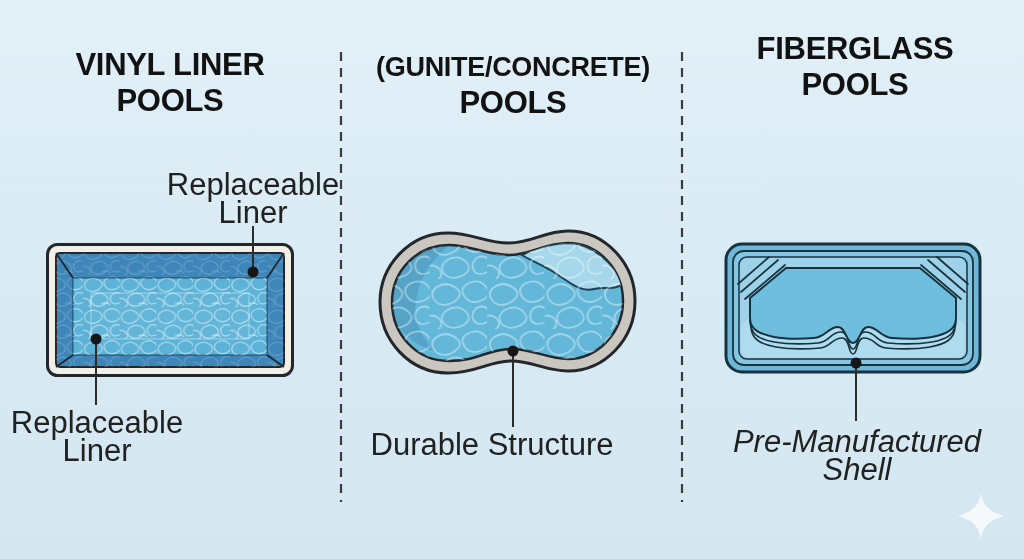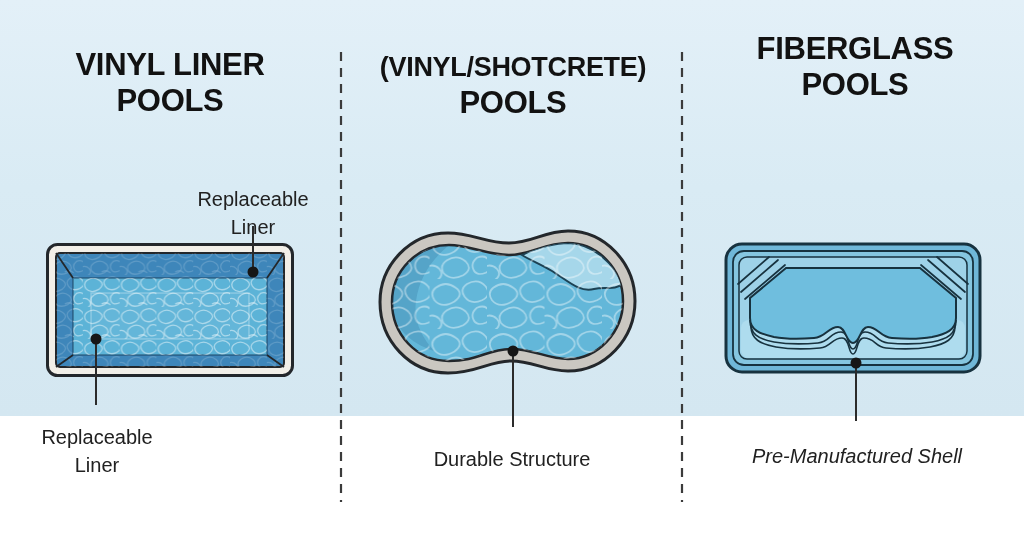--- a/index.html
+++ b/index.html
@@ -1,47 +1,47 @@
 <!DOCTYPE html>
 <html><head>
 <meta charset="utf-8">
 <style>
   html,body{margin:0;padding:0;}
   body{width:1024px;height:559px;overflow:hidden;font-family:"Liberation Sans",sans-serif;}
-  .canvas{position:relative;width:1024px;height:416px;
+  .canvas{position:relative;width:1024px;height:559px;
     background:linear-gradient(180deg,#e3f0f8 0%,#d9ebf4 45%,#d4e7f1 100%);}
   .col-title{position:absolute;text-align:center;color:#121212;font-weight:700;
     font-size:31px;line-height:36px;letter-spacing:-0.3px;}
   .col-title .mid-small{font-size:27px;}
   .callout-label{position:absolute;text-align:center;color:#212121;
-    font-size:20px;line-height:28px;font-weight:400;margin-top:14px;}
+    font-size:31px;line-height:28px;font-weight:400;}
   .pool-svg{position:absolute;}
   .overlay-svg{position:absolute;left:0;top:0;pointer-events:none;}
   #title-vinyl{left:20px;top:47px;width:300px;}
   #title-concrete{left:363px;top:49px;width:300px;}
   #title-fiberglass{left:705px;top:31px;width:300px;}
   #label-liner-top{left:153px;top:171px;width:200px;}
   #label-liner-bottom{left:0px;top:409px;width:194px;}
-  #label-durable{left:362px;top:431px;width:300px;}
+  #label-durable{left:342px;top:431px;width:300px;}
   #label-shell{left:707px;top:428px;width:300px;font-style:italic;}
   #pool-vinyl{left:46px;top:243px;}
   #pool-concrete{left:372px;top:229px;}
   #pool-fiberglass{left:724px;top:242px;}
 </style>
 </head>
 <body>
 
 <div class="canvas">
 
   <div class="col-title" id="title-vinyl">
     <div>VINYL LINER</div>
     <div>POOLS</div>
   </div>
   <div class="col-title" id="title-concrete">
-    <div class="mid-small">(VINYL/SHOTCRETE)</div>
+    <div class="mid-small">(GUNITE/CONCRETE)</div>
     <div>POOLS</div>
   </div>
   <div class="col-title" id="title-fiberglass">
     <div>FIBERGLASS</div>
     <div>POOLS</div>
   </div>
 
   <svg class="pool-svg" id="pool-vinyl" width="248" height="134" viewBox="0 0 248 134">
     <defs>
       <pattern id="crackleV" width="46" height="40" patternUnits="userSpaceOnUse" patternTransform="scale(0.8)">

